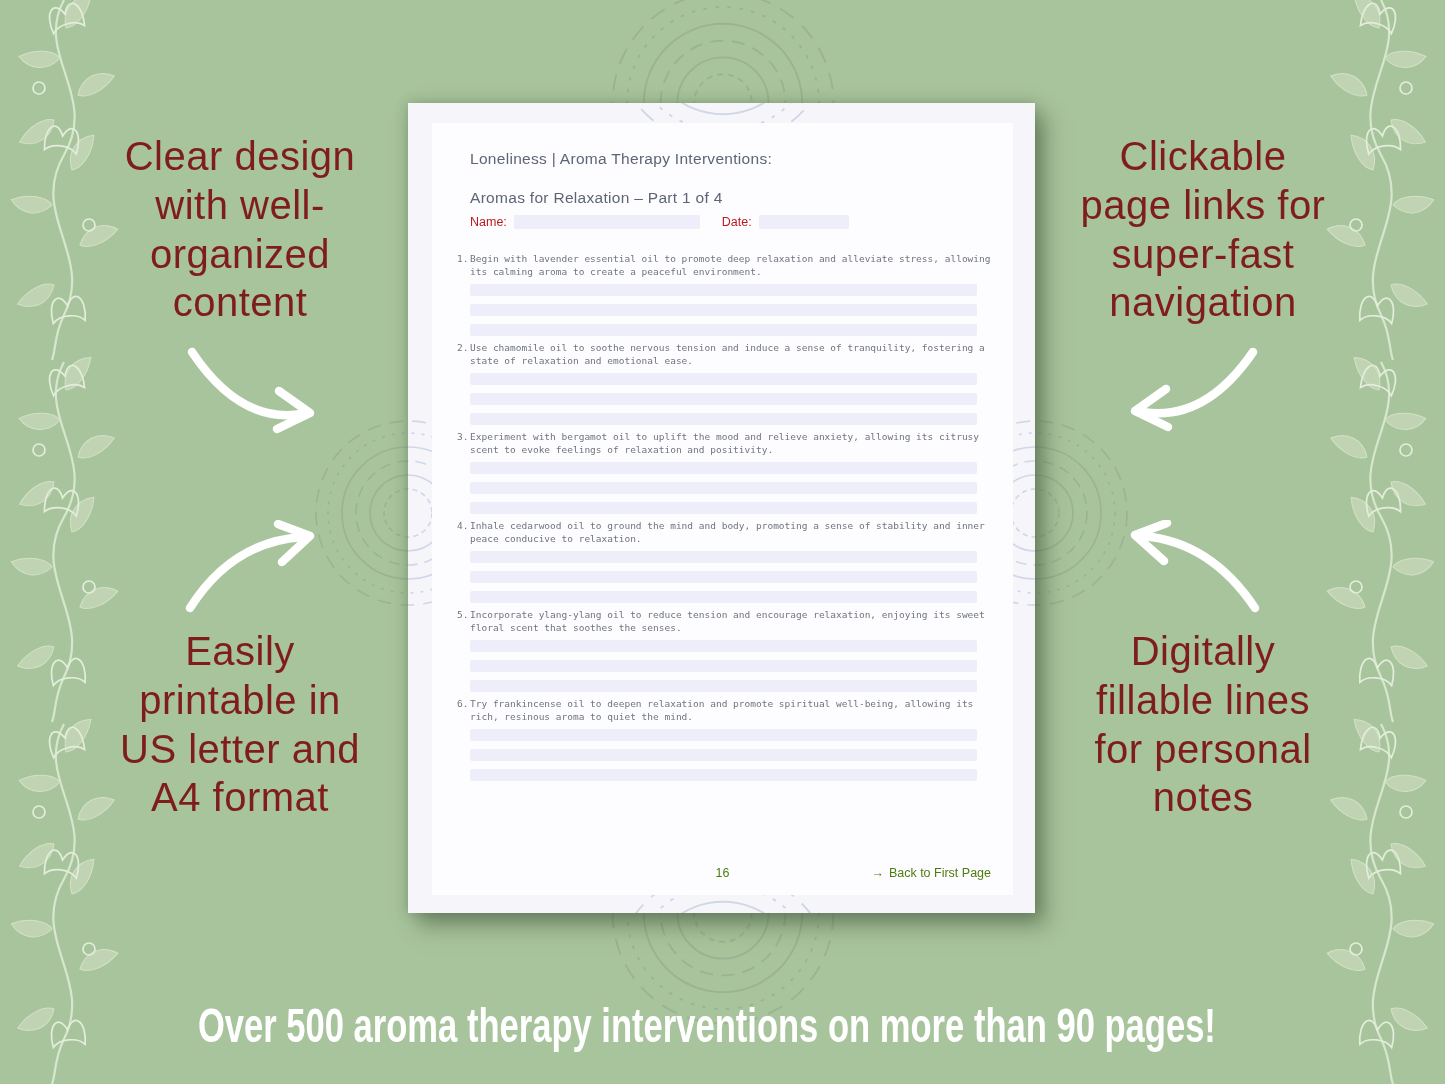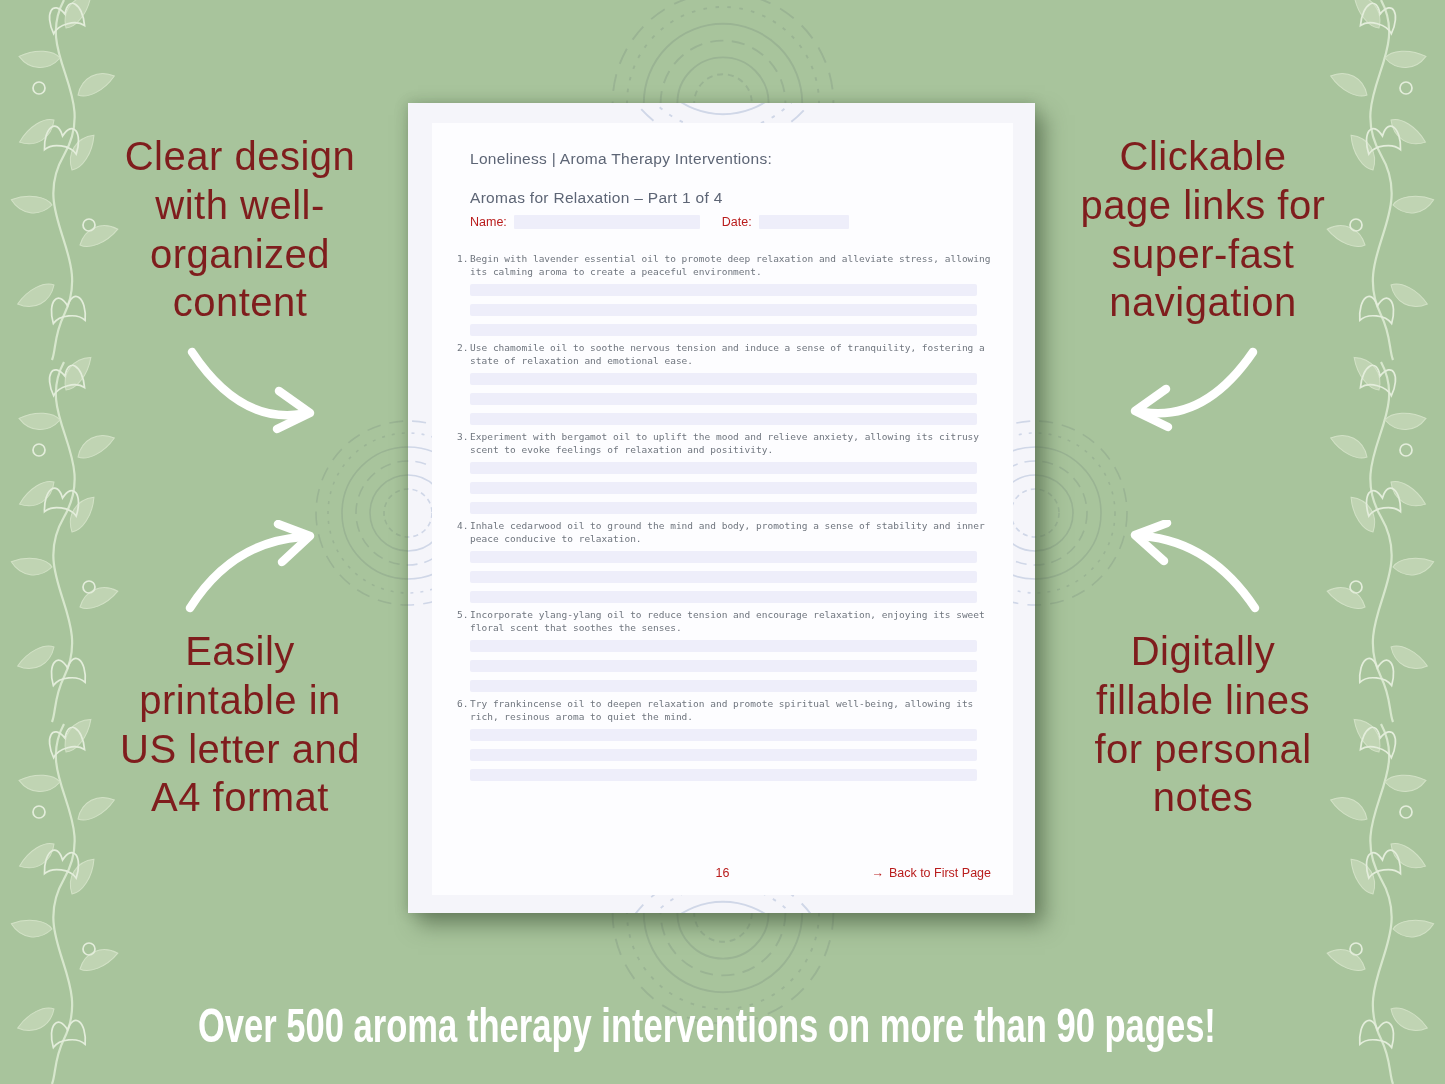--- a/index.html
+++ b/index.html
@@ -42,21 +42,21 @@
   .fill-box.name{width:186px;margin-left:7px;}
   .fill-box.date{width:90px;margin-left:7px;}
   .date-label{margin-left:22px;}
   .items{position:absolute;left:25px;top:130px;}
   .item{display:flex;margin-bottom:6px;}
   .item-num{width:13px;flex:none;color:#6f757e;font-family:"DejaVu Sans Mono",monospace;font-size:9.5px;line-height:12.5px;}
   .item-body{width:524px;}
   .item-text{color:#6f757e;font-family:"DejaVu Sans Mono",monospace;font-size:9.5px;line-height:12.5px;}
   .fill-line{width:507px;height:12px;background:#eeeefa;border-radius:2px;margin-top:8px;}
   .fill-line.first{margin-top:6px;}
-  .doc-footer{position:absolute;left:0;right:0;bottom:13px;height:16px;color:#b91c1c;font-size:12.5px;}
+  .doc-footer{position:absolute;left:0;right:0;bottom:13px;height:16px;color:#4d7c0f;font-size:12.5px;}
   .page-num{position:absolute;left:50%;transform:translateX(-50%);}
   .back-link{position:absolute;right:22px;display:flex;gap:5px;align-items:center;cursor:pointer;}
   
   .tagline{position:absolute;z-index:2;left:0;right:0;top:998px;text-align:left;}
   .tagline span{
     display:inline-block;color:#ffffff;font-weight:700;font-size:48px;letter-spacing:0;
     transform:scaleX(.72);transform-origin:center;white-space:nowrap;
   }
 </style>
 </head>

